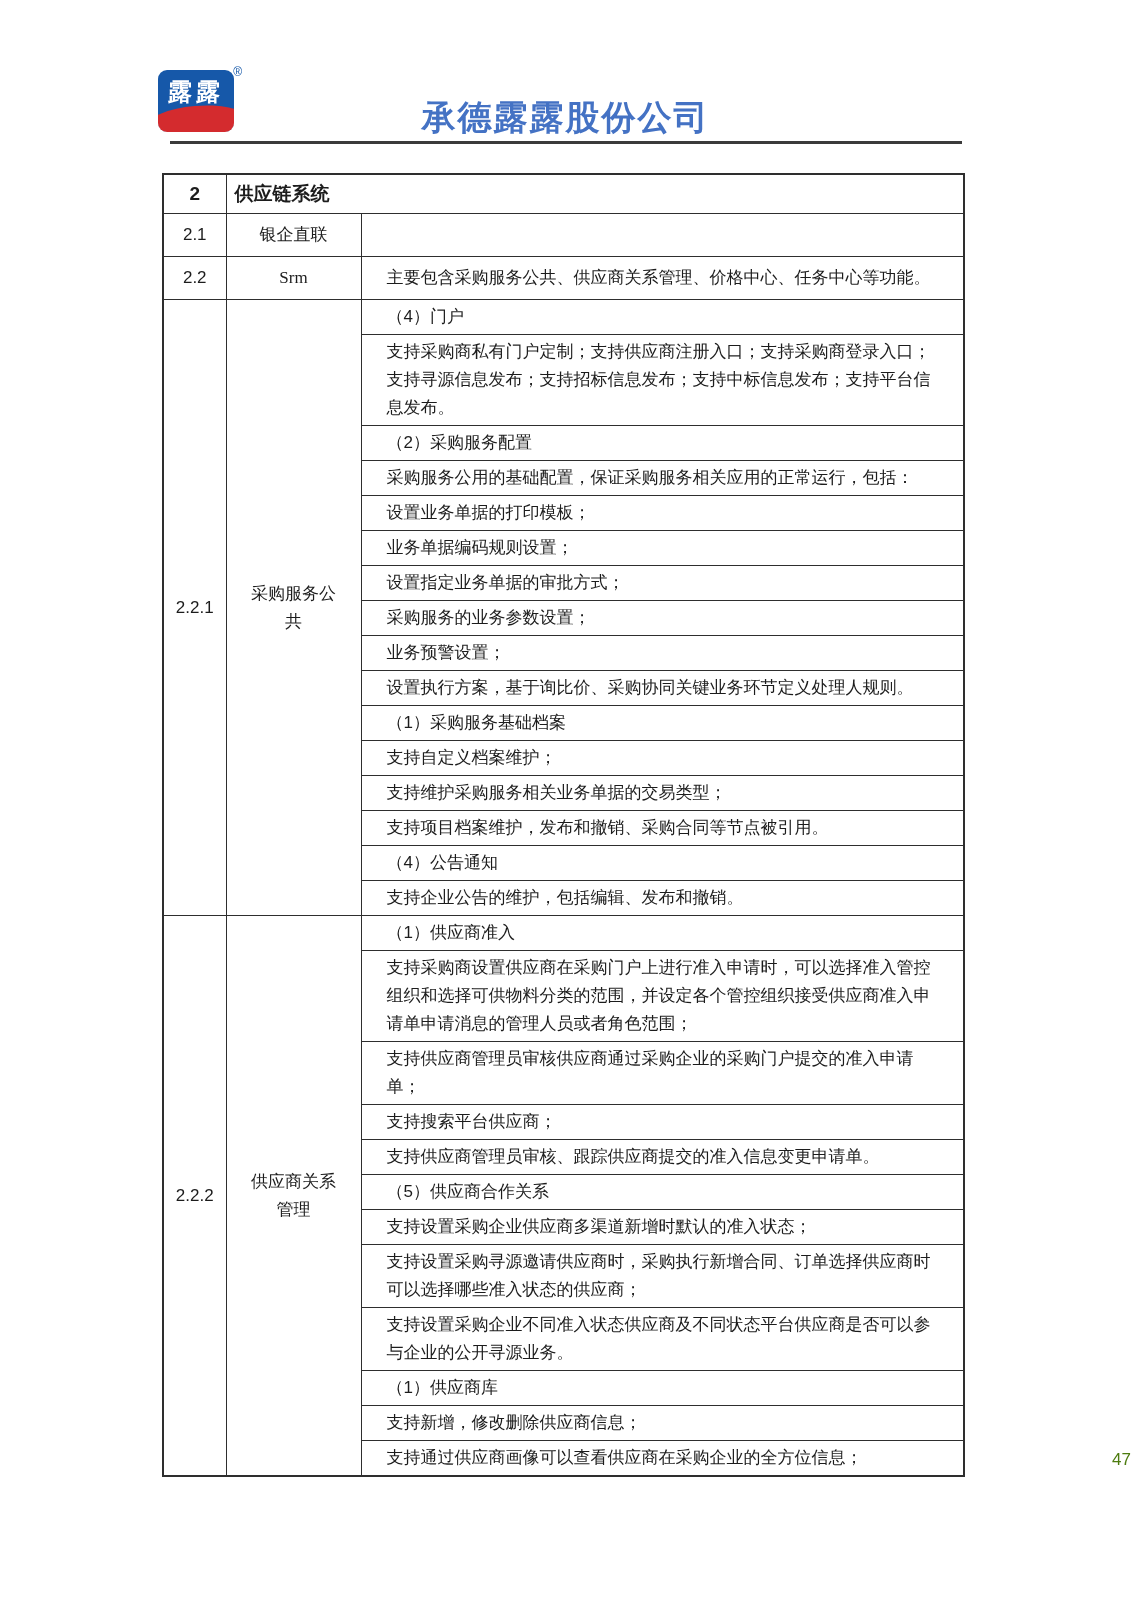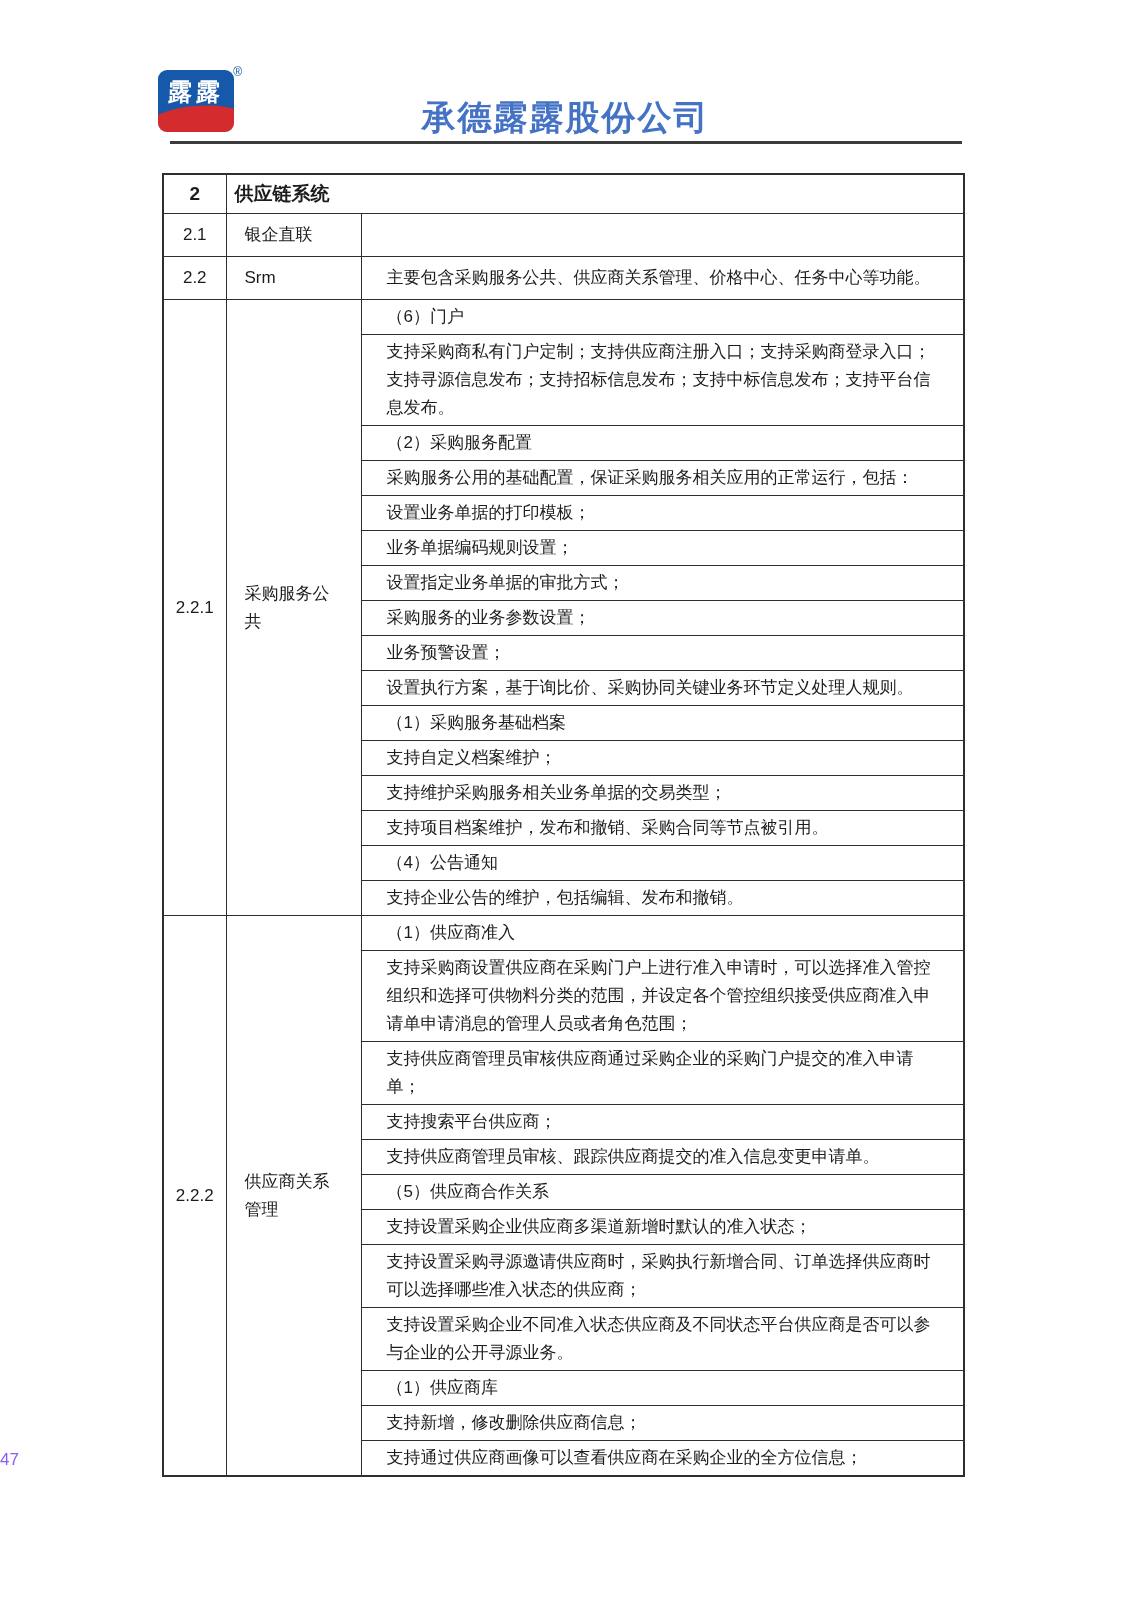--- a/index.html
+++ b/index.html
@@ -42,30 +42,30 @@
   table.req {
     position:absolute; top:173px; left:162px; width:801px;
     border-collapse:collapse; table-layout:fixed;
     border:2px solid #2e2e2e;
   }
   table.req td {
     border:1px solid #2e2e2e; font-size:17px; line-height:28px;
     vertical-align:middle; word-break:break-all;
   }
   td.num   { text-align:center; padding:3px 4px; }
-  td.name  { text-align:left; padding:3px 18px; }
+  td.name  { text-align:center; padding:3px 18px;font-family:Liberation Serif, serif; }
   td.content { padding:3px 25px; text-align:left; }
   tr.sec td { font-weight:bold; font-size:19px; line-height:30px;
               padding-top:4px; padding-bottom:4px; }
   tr.sec td.sec-title { text-align:left; padding-left:8px; }
   tr.simple td { padding-top:7px; padding-bottom:7px; }
   
   .page-num {
-    position:absolute; top:1450px; left:0; width:100%; text-align:left;
-    font-size:17px; color:#8b5cf6;
+    position:absolute; top:1450px; left:0; width:100%; text-align:right;
+    font-size:17px; color:#4d7c0f;
   }
 </style>
 </head>
 <body>
 
 <div class="page">
 
   <div class="logo">
     <div class="logo-box">
       <div class="logo-text">露露</div>
@@ -96,21 +96,21 @@
       </tr>
       <tr class="simple">
         <td class="num">2.2</td>
         <td class="name">Srm</td>
         <td class="content">主要包含采购服务公共、供应商关系管理、价格中心、任务中心等功能。</td>
       </tr>
 
       <tr>
         <td class="num" rowspan="16">2.2.1</td>
         <td class="name" rowspan="16">采购服务公共</td>
-        <td class="content">（6）门户</td>
+        <td class="content">（4）门户</td>
       </tr>
       <tr>
           <td class="content">支持采购商私有门户定制；支持供应商注册入口；支持采购商登录入口；支持寻源信息发布；支持招标信息发布；支持中标信息发布；支持平台信息发布。</td>
         </tr>
       <tr>
           <td class="content">（2）采购服务配置</td>
         </tr>
       <tr>
           <td class="content">采购服务公用的基础配置，保证采购服务相关应用的正常运行，包括：</td>
         </tr>

